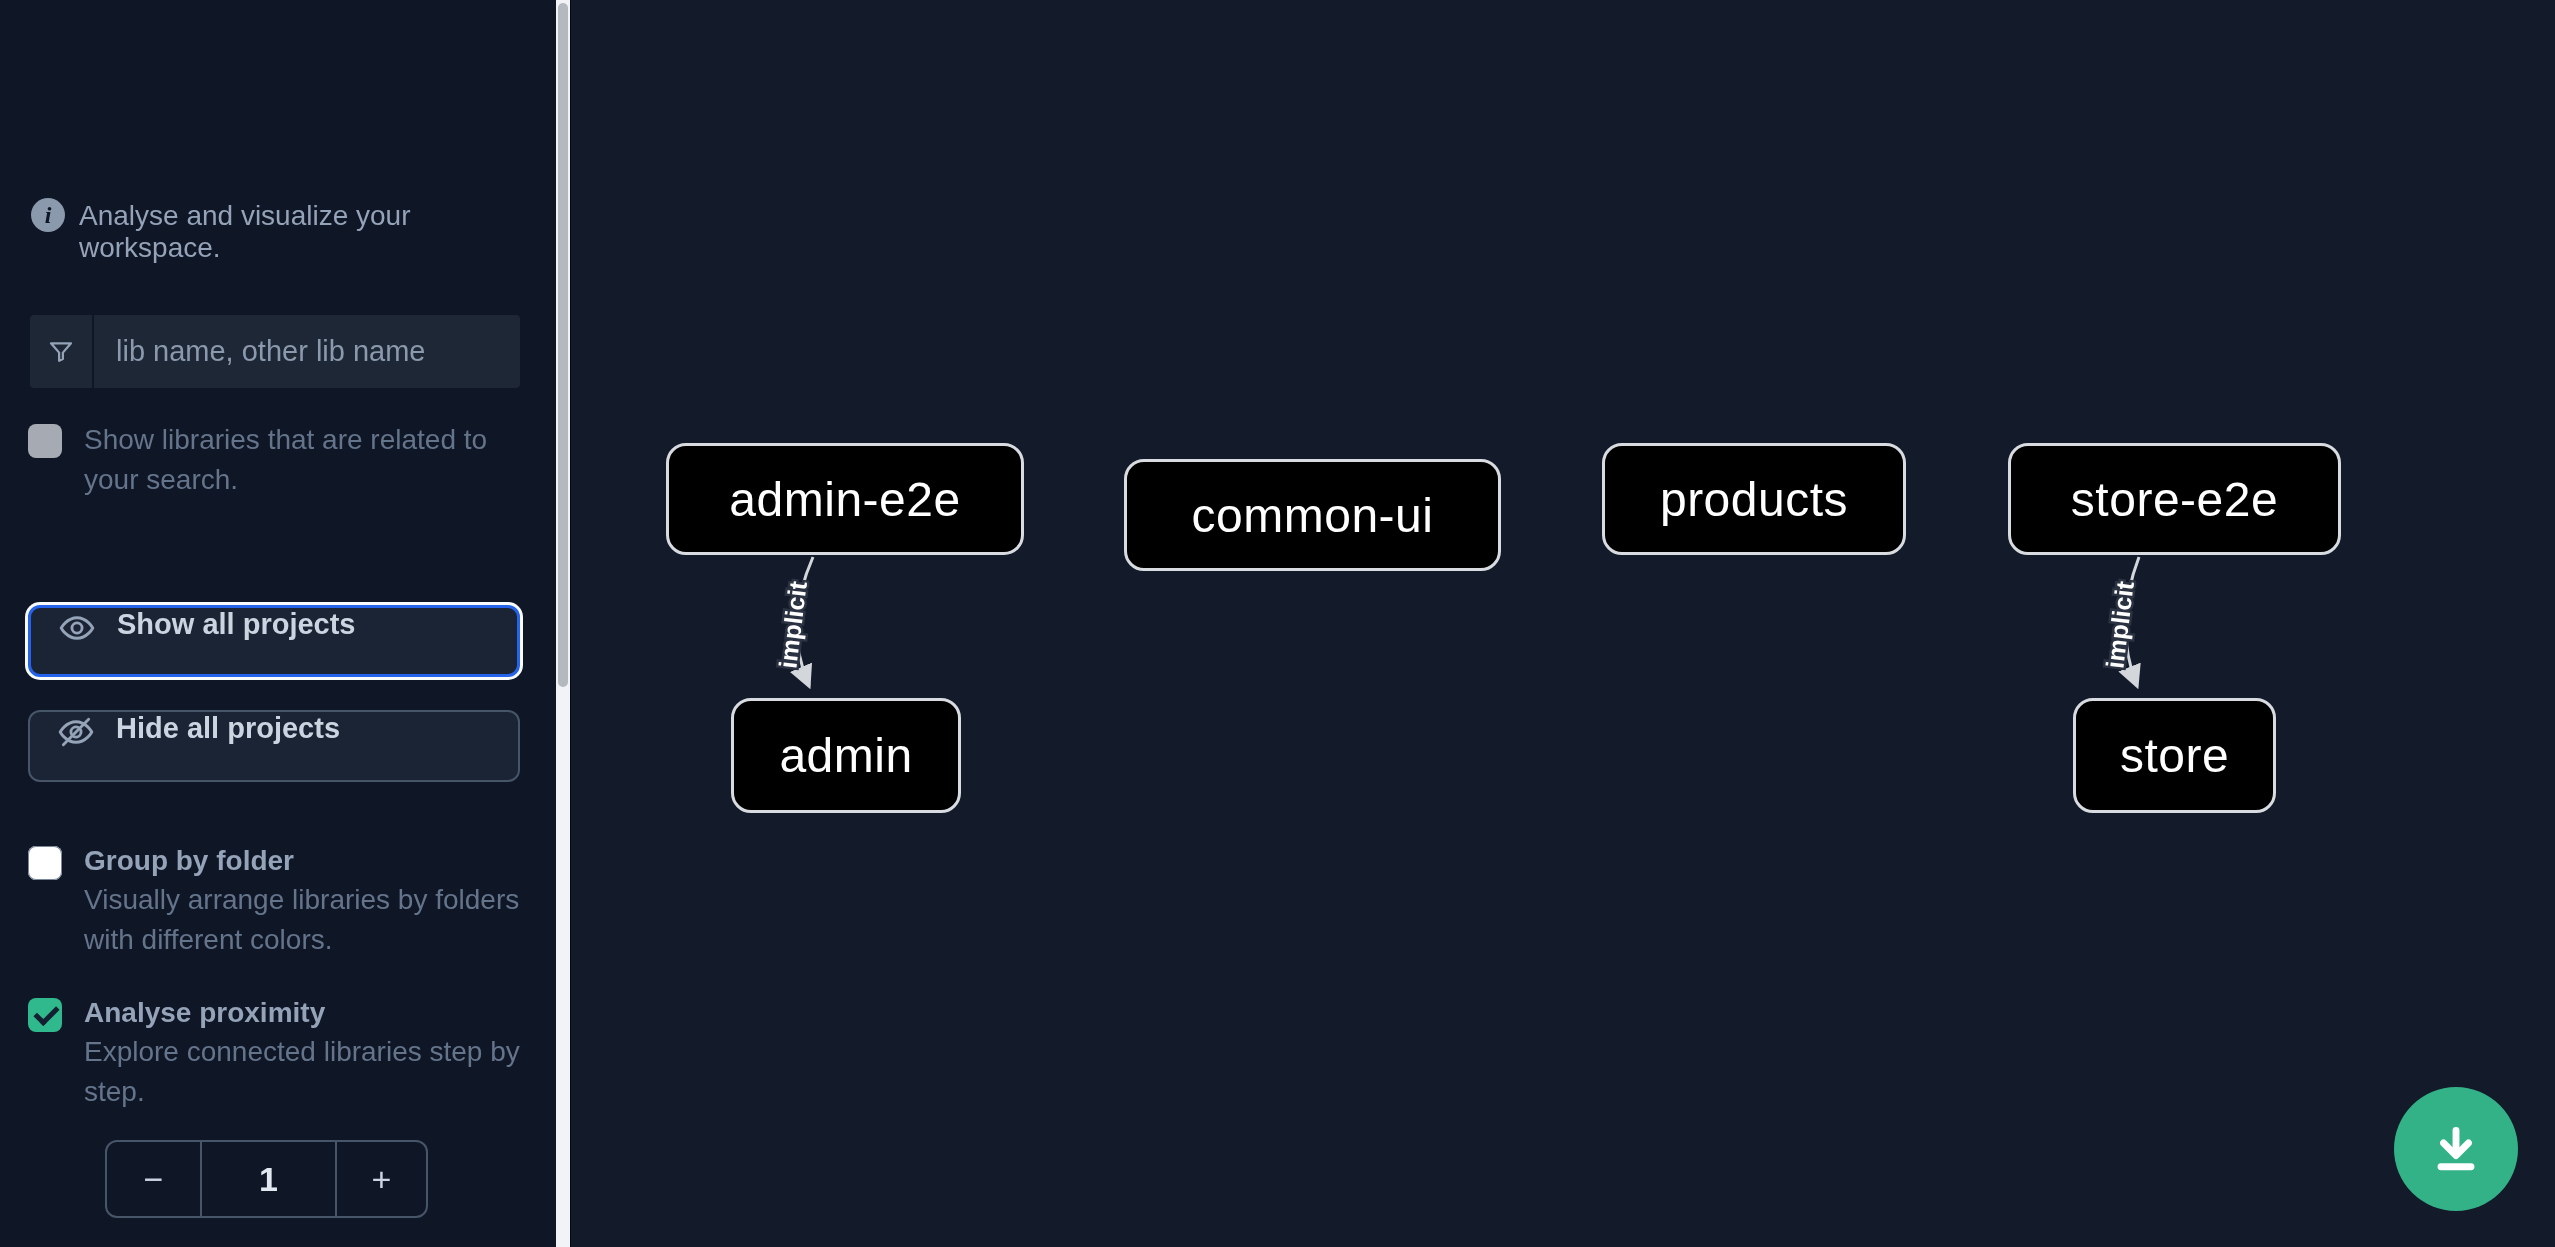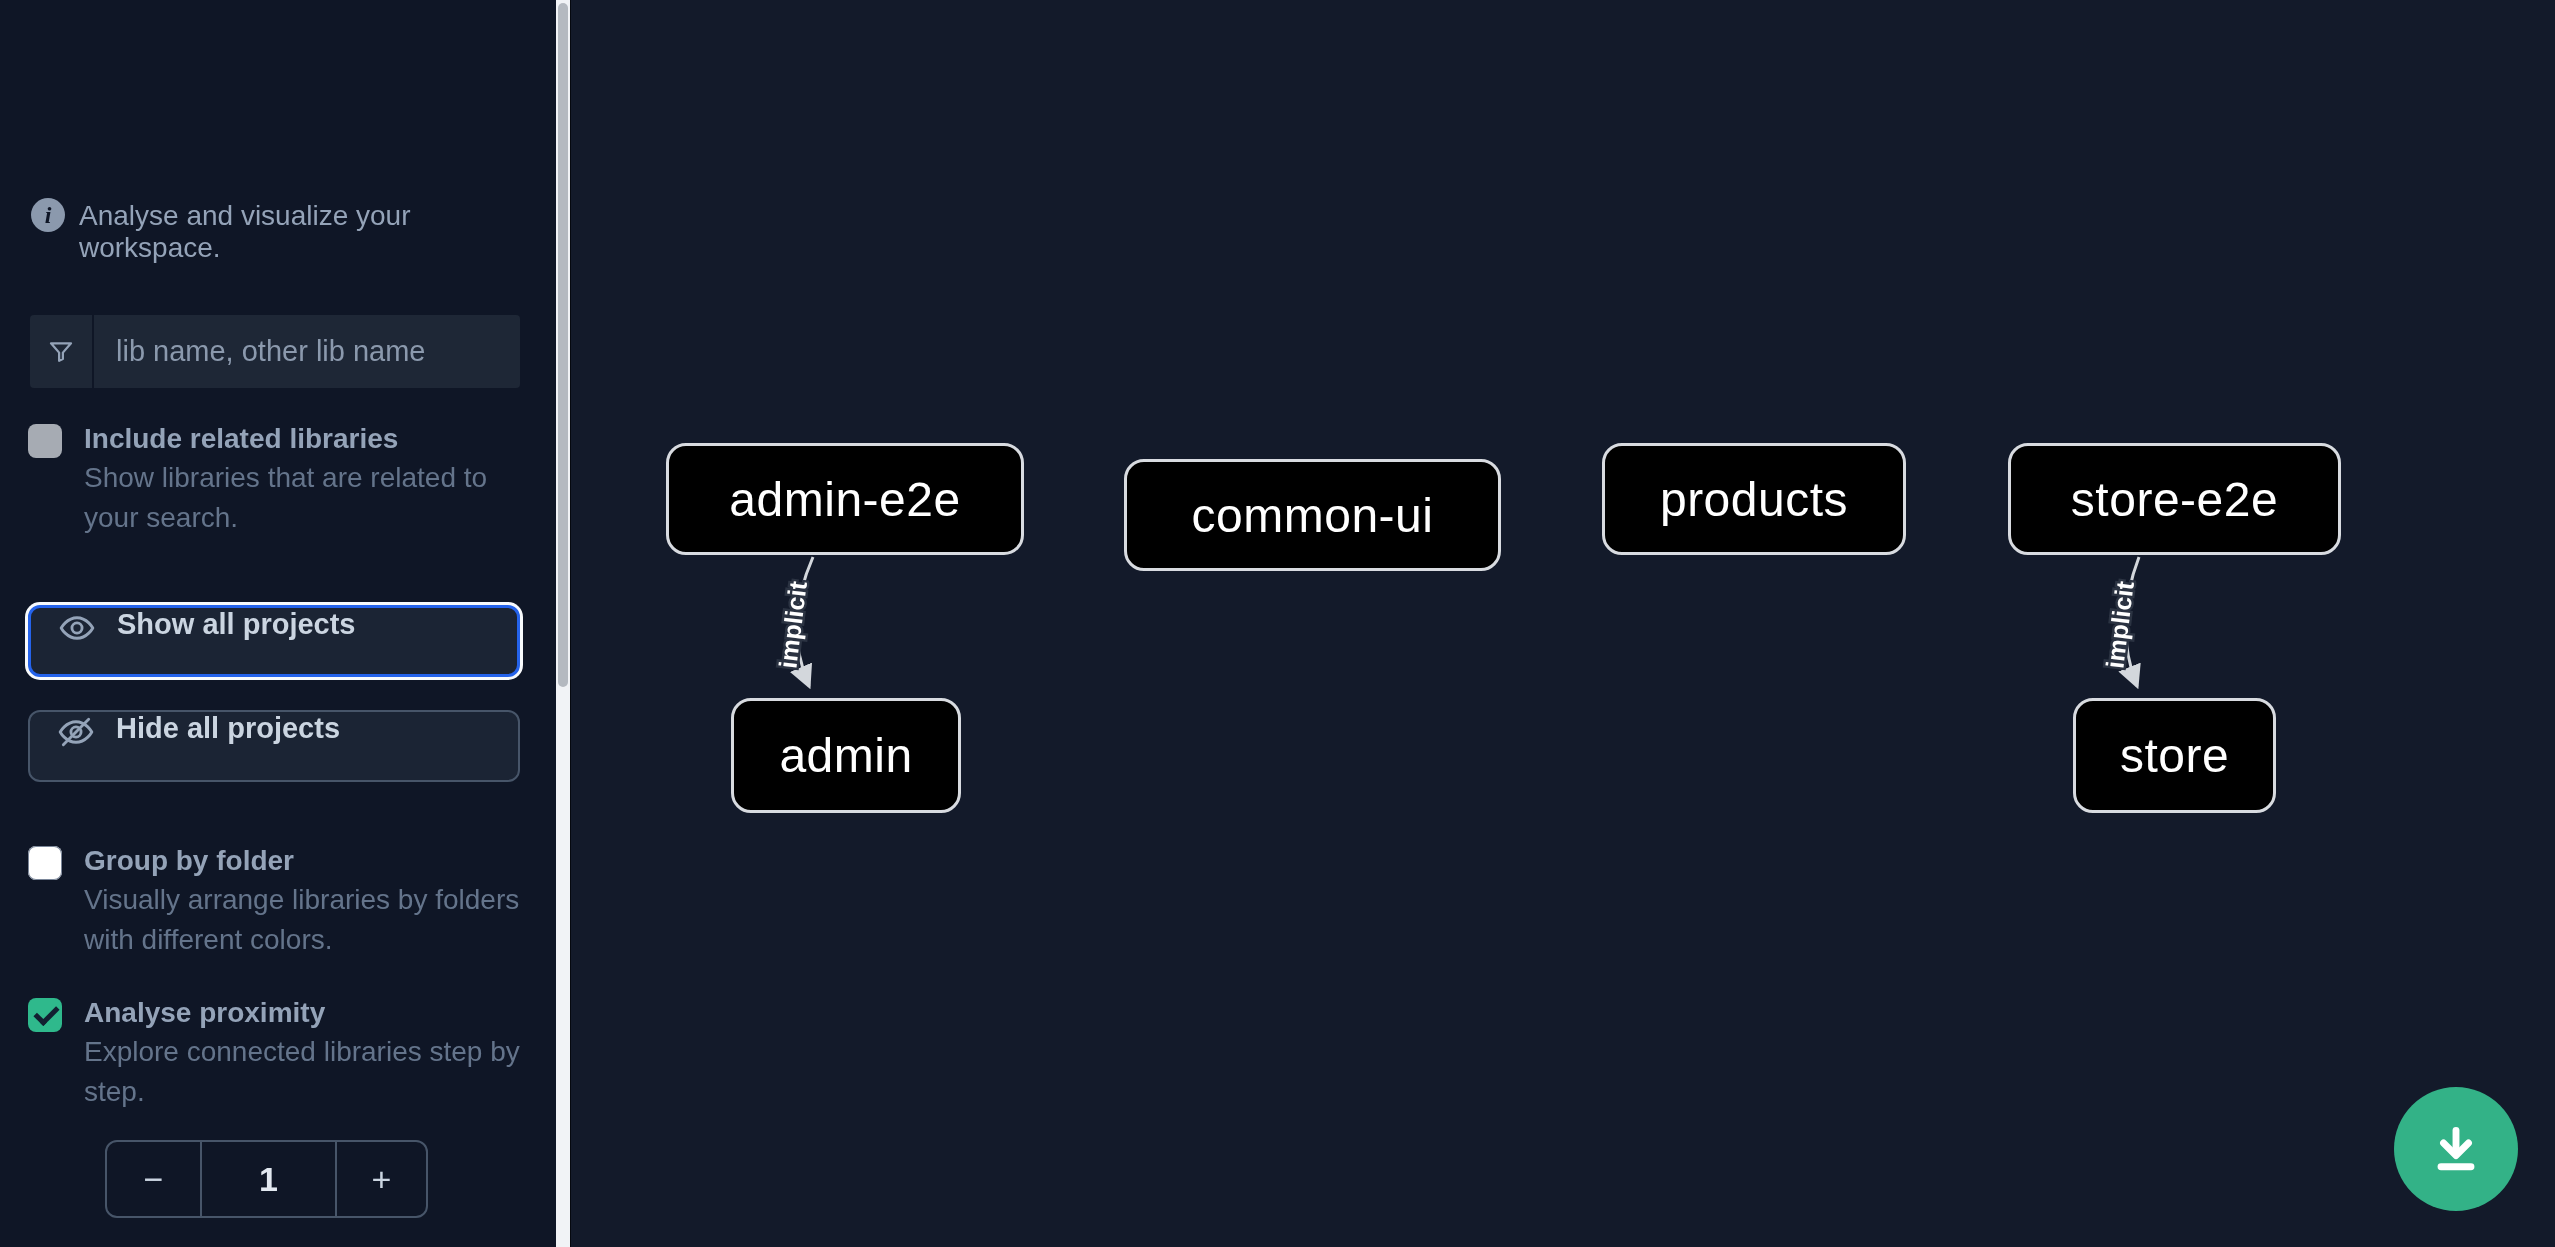--- a/index.html
+++ b/index.html
@@ -141,21 +141,20 @@
       <span class="search-icon-cell">
         <svg width="30" height="30" viewBox="0 0 24 24" fill="none" stroke="#94a3b8" stroke-width="1.8" stroke-linejoin="round" stroke-linecap="round">
           <path d="M4 5h16l-6.5 7.5v5L10.5 19v-6.5L4 5z"></path>
         </svg>
       </span>
       <input class="search-input" type="text" placeholder="lib name, other lib name" style="">
     </div>
 
     <div class="toggle-row" style="top:420px;">
       <span class="checkbox gray" role="checkbox" aria-checked="false" aria-disabled="true"></span>
-      <span class="toggle-label">Include related libraries</span>
       <span class="toggle-desc">Show libraries that are related to your search.</span>
     </div>
 
     <button class="sb-button focused" style="top:605px;">
       <span class="btn-icon">
         <svg width="38" height="38" viewBox="0 0 24 24" fill="none" stroke="#94a3b8" stroke-width="1.8" stroke-linecap="round" stroke-linejoin="round">
           <path d="M2 12s3.5-6.5 10-6.5S22 12 22 12s-3.5 6.5-10 6.5S2 12 2 12z"></path>
           <circle cx="12" cy="12" r="3.2"></circle>
         </svg>
       </span>

